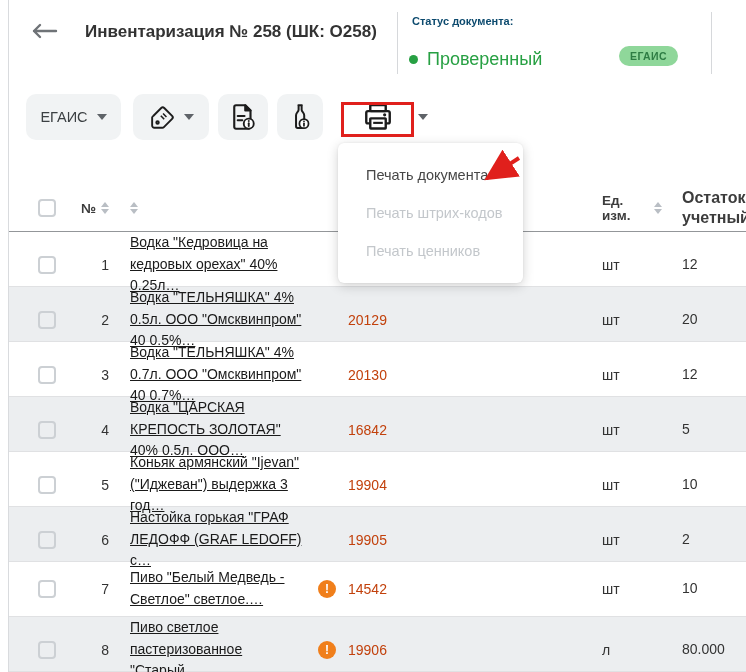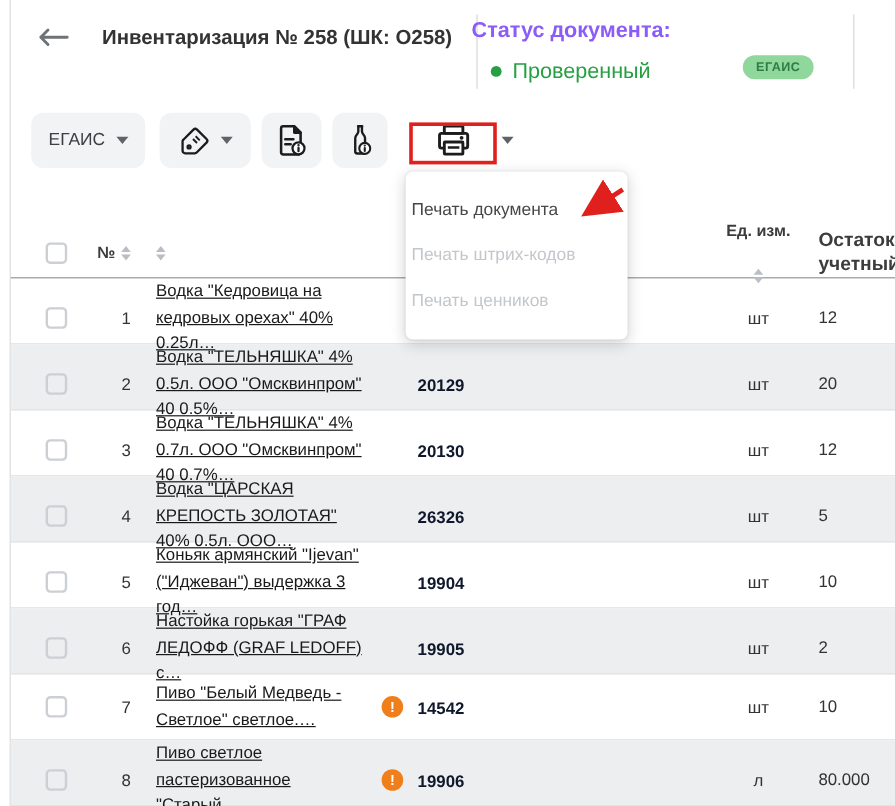--- a/index.html
+++ b/index.html
@@ -5,21 +5,21 @@
   * { margin:0; padding:0; box-sizing:border-box; }
   html,body { width:746px; height:672px; background:#fff; overflow:hidden;
     font-family:"Liberation Sans", sans-serif; position:relative; color:#333; }
   .left-edge { position:absolute; left:8px; top:0; width:1px; height:672px; background:#d9dbde; }
 
   
   .back-btn { position:absolute; left:30px; top:22px; width:28px; height:18px; cursor:pointer; }
   .doc-title { position:absolute; left:85px; top:22px; font-size:17px; font-weight:bold; color:#333; }
   .vdiv { position:absolute; top:12px; width:1px; height:62px; background:#d6d8db; }
   .vdiv.v1 { left:397px; } .vdiv.v2 { left:711px; }
-  .status-label { position:absolute; left:393px; top:15px; font-size:18px; font-weight:bold; color:#8b5cf6; }
+  .status-label { position:absolute; left:412px; top:15px; font-size:11px; font-weight:bold; color:#0c4a6e; }
   .status-row { position:absolute; left:409px; top:49px; display:flex; align-items:center; }
   .status-dot { width:9px; height:9px; border-radius:50%; background:#27a043; margin-right:9px; }
   .status-text { font-size:18px; color:#27a043; }
   .egais-badge { position:absolute; left:619px; top:46px; background:#8fd79a; color:#2e7d44;
     font-size:10.5px; font-weight:bold; letter-spacing:.4px; padding:4px 11px; border-radius:11px; }
 
   
   .tbtn { position:absolute; top:94px; height:46px; background:#f1f3f4; border-radius:10px;
     display:flex; align-items:center; justify-content:center; cursor:pointer; }
   .tbtn.b1 { left:26px; width:95px; gap:9px; font-size:14.5px; color:#3c4043; }
@@ -37,37 +37,37 @@
   .table { position:absolute; left:9px; top:185px; width:737px; }
   .trow { display:grid; grid-template-columns:61px 42px 200px 250px 100px 1fr; align-items:center; }
   .thead { height:47px; border-bottom:1px solid #939699; font-weight:bold; font-size:13.5px; color:#3c3c3c; }
   .row { height:55px; border-bottom:1px solid #e0e1e3; font-size:14px; }
   .row.even { background:#eceef0; }
   .c-check { padding-left:29px; }
   .checkbox { display:block; width:18px; height:18px; border:2px solid #ccd0d4; border-radius:4px; cursor:pointer; }
   .c-num { display:flex; justify-content:flex-end; align-items:center; gap:5px; padding-right:3px; }
   .c-name { padding-left:18px; line-height:1.55; }
   .product-link { color:#1a1a1a; text-decoration:underline; cursor:pointer; font-size:14px; }
-  .c-code { display:flex; align-items:flex-end; padding-left:6px; color:#0f172a;font-weight:bold; }
+  .c-code { display:flex; align-items:center; padding-left:6px; color:#c2410c; }
   .warn { width:18px; height:18px; border-radius:50%; background:#f07f1b; margin-right:12px;
     color:#fff; font-weight:bold; font-size:12px; display:flex; align-items:center; justify-content:center; flex:0 0 18px; }
   .warn::before { content:"!"; }
-  .c-unit { padding-left:40px; display:flex; align-items:center; gap:24px;flex-direction:column; }
+  .c-unit { padding-left:40px; display:flex; align-items:center; gap:24px; }
   .c-stock { padding-left:20px; line-height:1.25; }
   .thead .c-stock { font-size:16px; padding-right:6px; }
   .sort { display:inline-flex; flex-direction:column; gap:2px; cursor:pointer; }
   .sort i { display:block; width:0; height:0; border-left:4px solid transparent; border-right:4px solid transparent; }
   .sort .up { border-bottom:5px solid #b9bec4; }
   .sort .dn { border-top:5px solid #b9bec4; }
 
   
   .menu { position:absolute; left:338px; top:143px; width:185px; height:140px; background:#fff;
     border-radius:6px; box-shadow:0 3px 12px rgba(0,0,0,.18), 0 0 2px rgba(0,0,0,.08);
     z-index:20; padding-top:13px; }
-  .menu-item { height:38px; display:flex; align-items:center; padding-left:5px; font-size:14.5px; }
+  .menu-item { height:38px; display:flex; align-items:center; padding-left:28px; font-size:14.5px; }
   .menu-item.enabled { color:#474747; cursor:pointer; }
   .menu-item.disabled { color:#c3c7cb; }
   .red-arrow { position:absolute; left:478px; top:150px; z-index:31; pointer-events:none; }
 
   svg.ic { display:block; }
 </style>
 </head>
 <body>
 
 <div class="left-edge"></div>
@@ -227,21 +227,21 @@
   <div class="trow row even">
     <div class="c-check">
         <span class="checkbox"></span>
       </div>
     <div class="c-num">
         <span>4</span>
       </div>
     <div class="c-name"><span class="product-link">Водка "ЦАРСКАЯ КРЕПОСТЬ ЗОЛОТАЯ" 40% 0.5л. ООО…</span></div>
     <div class="c-code">
         <span class="warn" style="visibility: hidden;"></span>
-        <span>26326</span>
+        <span>16842</span>
       </div>
     <div class="c-unit">
         <span>шт</span>
       </div>
     <div class="c-stock">5</div>
   </div>
 
   <div class="trow row odd">
     <div class="c-check">
         <span class="checkbox"></span>

